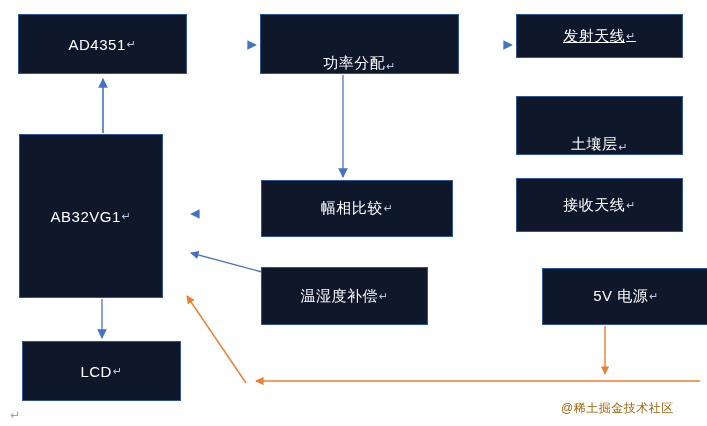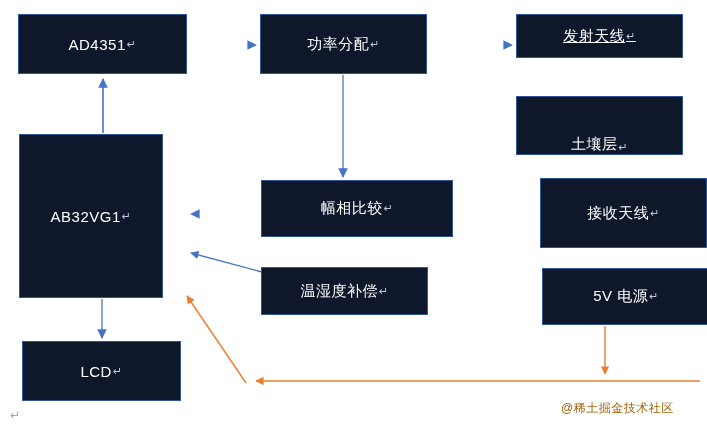--- a/index.html
+++ b/index.html
@@ -37,26 +37,26 @@
   .node .pilcrow {
     display: inline-block;
     font-size: 11px;
     color: #b9c7e4;
     margin-left: 1px;
     vertical-align: middle;
   }
   .node-ad4351  { left: 18px;  top: 14px;  width: 169px; height: 60px; }
   .node-ab32vg1 { left: 19px;  top: 134px; width: 144px; height: 164px; }
   .node-lcd     { left: 22px;  top: 341px; width: 159px; height: 60px; text-align: center; }
-  .node-power-dist { left: 260px; top: 14px;  width: 167px; height: 60px; }
+  .node-power-dist { left: 260px; top: 14px;  width: 199px; height: 60px; align-items: flex-end; }
   .node-amp-phase  { left: 261px; top: 180px; width: 192px; height: 57px; }
-  .node-temp-hum   { left: 261px; top: 267px; width: 167px; height: 48px; }
+  .node-temp-hum   { left: 261px; top: 267px; width: 167px; height: 58px; }
   .node-tx-antenna { left: 516px; top: 14px;  width: 167px; height: 44px; text-decoration: underline; }
   .node-soil       { left: 516px; top: 96px;  width: 167px; height: 59px; align-items: flex-end; }
-  .node-rx-antenna { left: 540px; top: 178px; width: 167px; height: 70px; }
+  .node-rx-antenna { left: 516px; top: 178px; width: 167px; height: 54px; }
   .node-psu        { left: 515px; top: 268px; width: 168px; height: 57px; margin-left: 27px; }
 
   #edges {
     position: absolute;
     left: 0;
     top: 0;
     width: 707px;
     height: 426px;
     pointer-events: none;
   }

